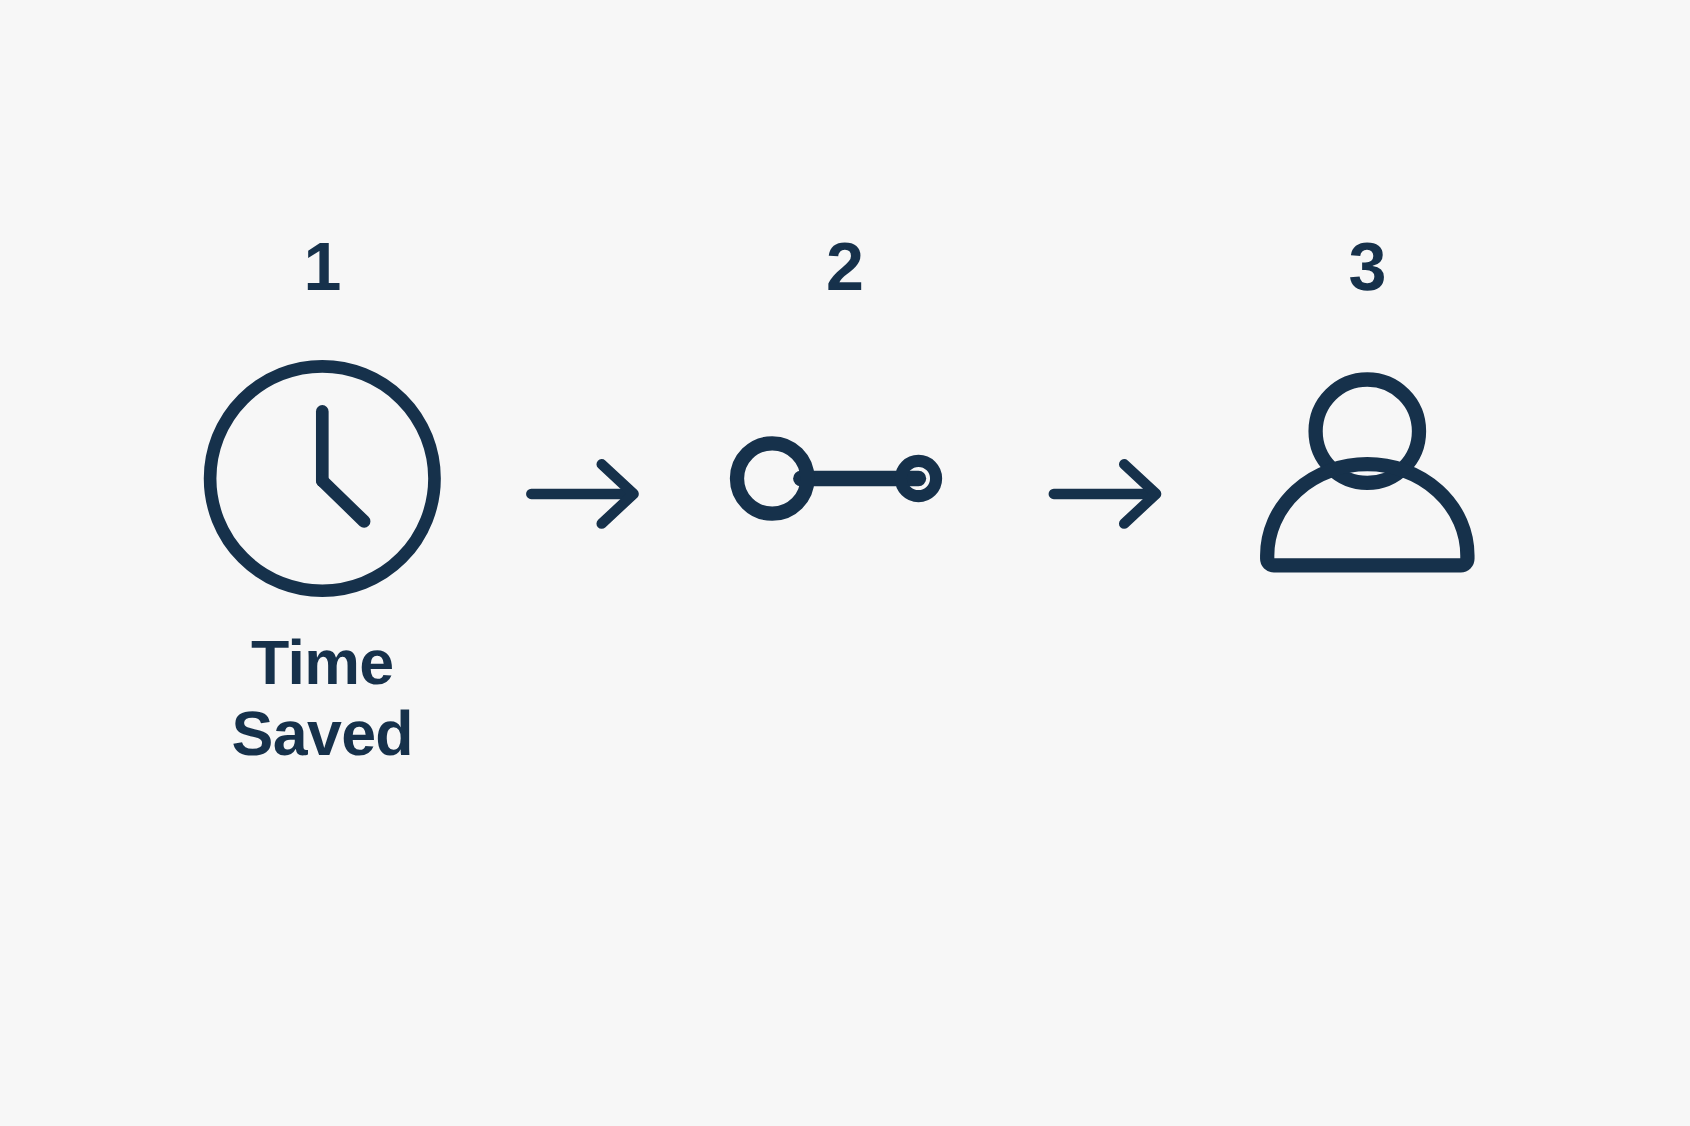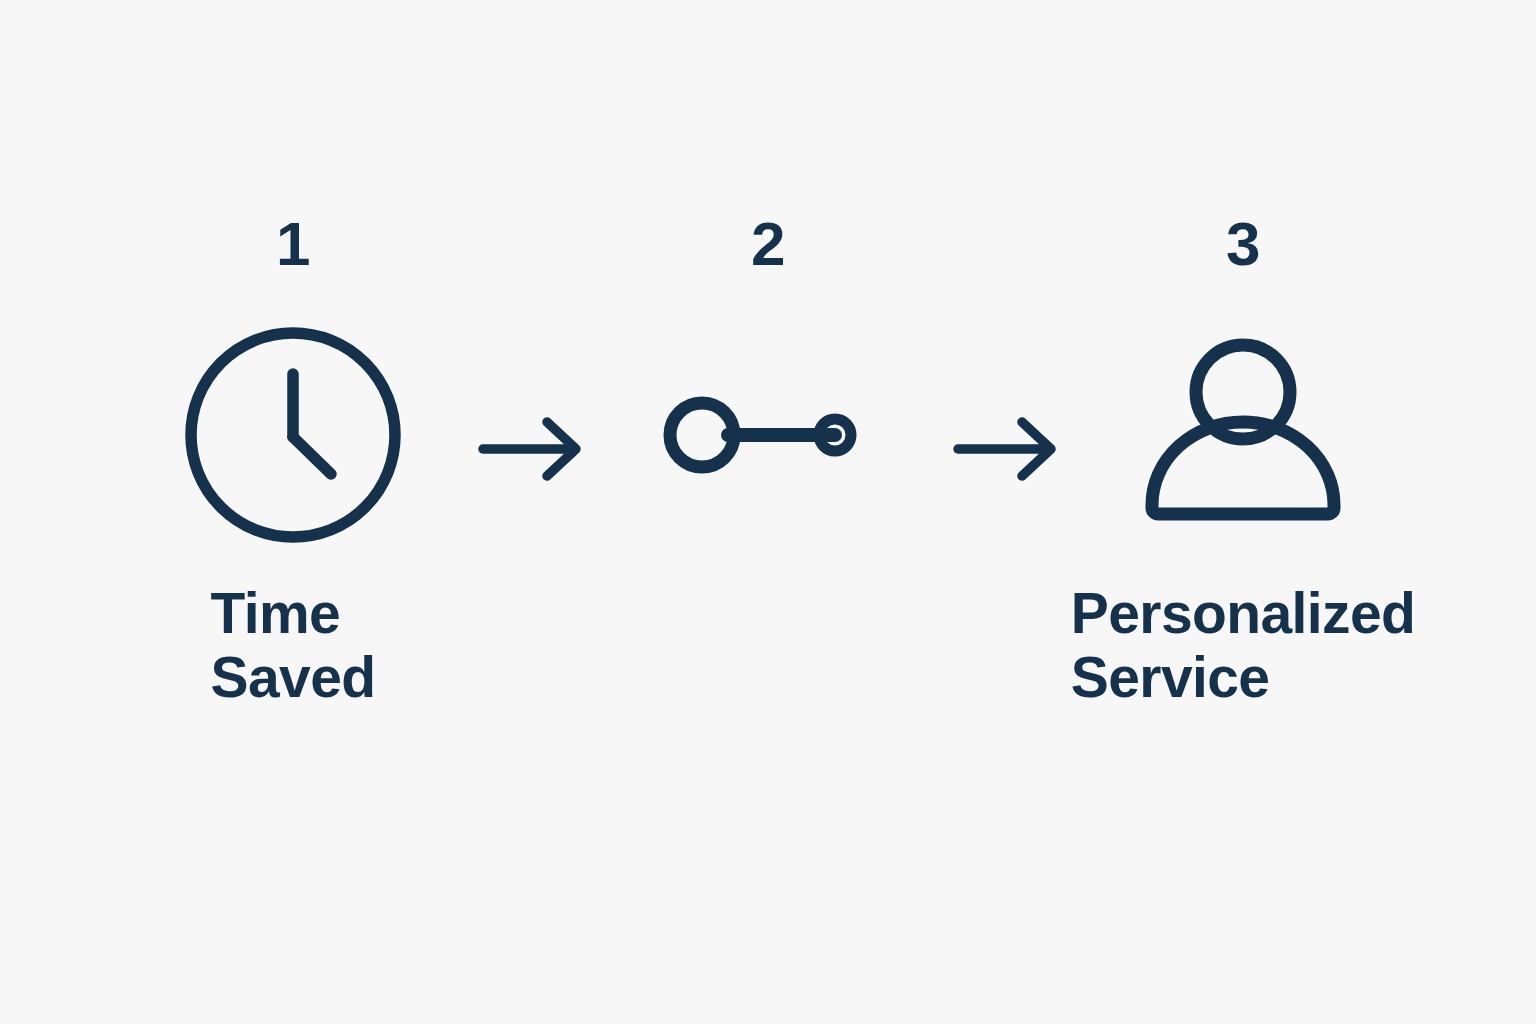--- a/index.html
+++ b/index.html
@@ -61,26 +61,26 @@
     align-items: center;
     justify-content: center;
   }
 
   .icon-wrap svg {
     display: block;
     overflow: visible;
   }
 
   .step-label {
-    margin-top: 32px;
+    margin-top: 22px;
     font-size: 57px;
     font-weight: bold;
     line-height: 1.12;
     color: #16314b;
-    text-align: left;
+    text-align: center;
     letter-spacing: -0.6px;
     white-space: pre-line;
     user-select: none;
   }
 
   
   .connector {
     position: relative;
     width: 145px;
     display: flex;
@@ -153,18 +153,16 @@
     <div class="step">
       <div class="step-number">3</div>
 
       <div class="icon-wrap">
         <svg width="226" height="226" viewBox="0 0 226 226" fill="none" stroke="#16314b" stroke-width="13" stroke-linecap="round" stroke-linejoin="round">
           <circle cx="113" cy="70" r="47"></circle>
           <path d="M22 183 A91 83 0 0 1 204 183 L204 186 A6 6 0 0 1 198 192 L28 192 A6 6 0 0 1 22 186 Z"></path>
         </svg>
       </div>
 
-      <div class="step-label">Personalized
-Service</div>
     </div>
 
   </div>
 </div>
 
 </body></html>

